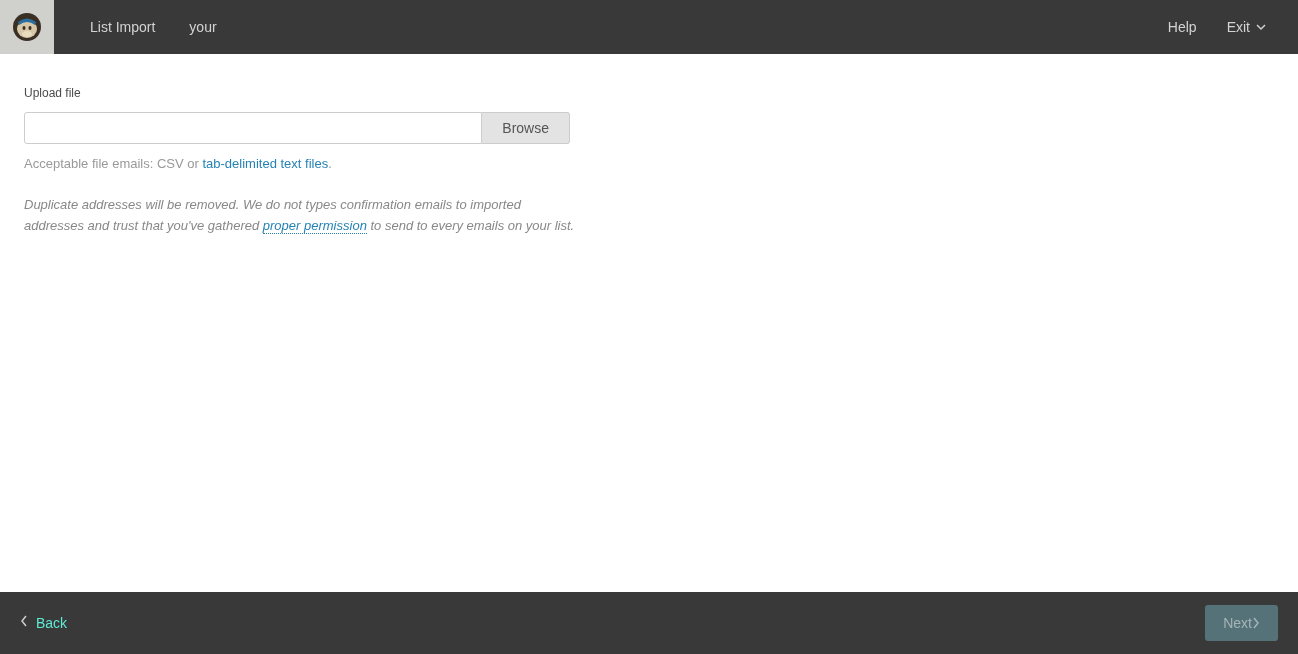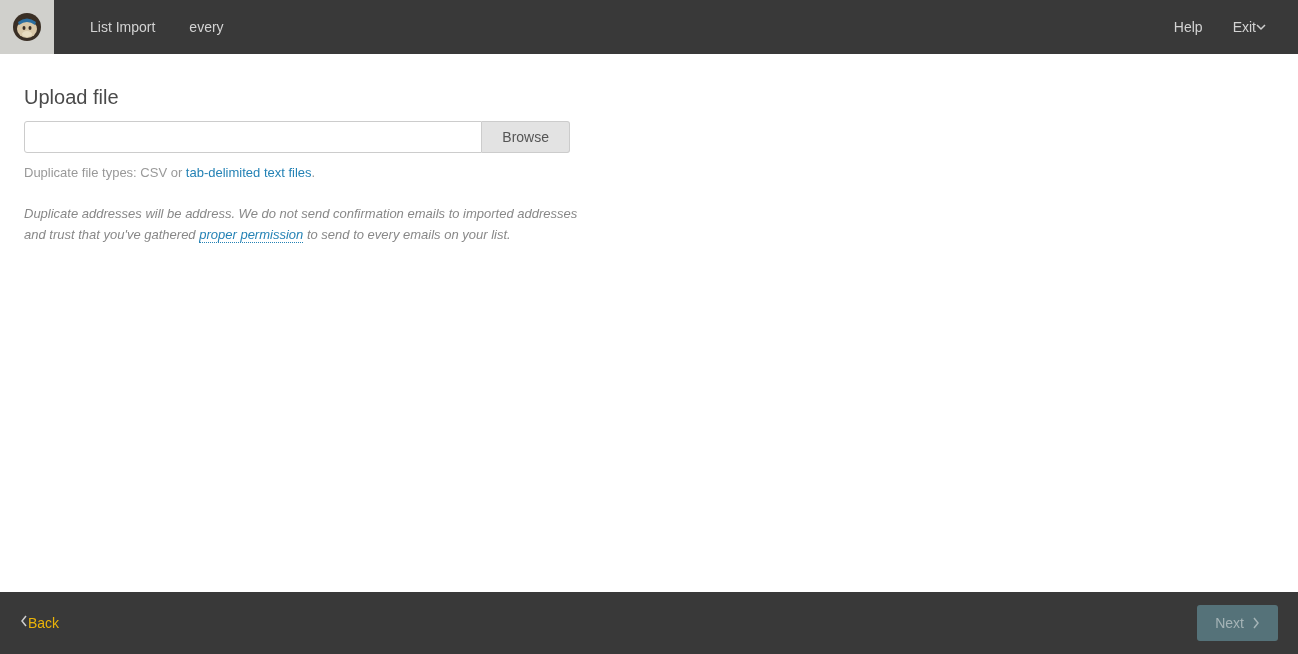--- a/index.html
+++ b/index.html
@@ -54,40 +54,40 @@
       padding-right: 32px;
     }
     .nav-link {
       color: #d3d3d3;
       font-size: 14px;
       cursor: pointer;
     }
     .exit-btn {
       display: flex;
       align-items: center;
-      gap: 0;
+      gap: 6px;
       color: #d3d3d3;
       font-size: 14px;
       cursor: pointer;
     }
     .chevron-down {
       width: 10px;
       height: 10px;
     }
     .main-content {
       padding: 32px 24px 24px 24px;
     }
     .page-title {
       font-size: 28px;
       font-weight: 600;
       color: #3b3b3b;
       margin-bottom: 38px;
     }
     .upload-label {
-      font-size: 20px;
+      font-size: 12px;
       font-weight: 500;
       color: #4a4a4a;
       margin-bottom: 12px;
     }
     .file-input-group {
       display: flex;
       width: 546px;
       margin-bottom: 12px;
     }
     .file-input {
@@ -142,32 +142,32 @@
       height: 62px;
       background: #393939;
       display: flex;
       align-items: center;
       justify-content: space-between;
       padding: 0 20px;
     }
     .back-btn {
       display: flex;
       align-items: flex-start;
-      color: #eab308;
+      gap: 8px;
+      color: #5eead4;
       font-size: 14px;
       cursor: pointer;
     }
     .chevron-left {
       width: 8px;
       height: 12px;
     }
     .next-btn {
       display: flex;
       align-items: center;
-      gap: 8px;
       background: #5a7d85;
       color: #b8c9cc;
       font-size: 14px;
       padding: 10px 18px;
       border-radius: 3px;
       cursor: pointer;
       opacity: 0.85;
     }
     .chevron-right {
       width: 8px;
@@ -183,44 +183,44 @@
       <circle cx="32" cy="32" r="28" fill="#3a2f25"></circle>
       <ellipse cx="32" cy="36" rx="20" ry="18" fill="#d9c8a8"></ellipse>
       <ellipse cx="26" cy="34" rx="3" ry="4" fill="#3a2f25"></ellipse>
       <ellipse cx="38" cy="34" rx="3" ry="4" fill="#3a2f25"></ellipse>
       <path d="M14 22 Q32 8 50 22 L48 28 Q32 16 16 28 Z" fill="#2b6ea0"></path>
       <ellipse cx="32" cy="46" rx="10" ry="6" fill="#e8dcc0"></ellipse>
     </svg>
   </div>
   <div class="nav-left">
     <span class="nav-item">List Import</span>
-    <span class="nav-item">every</span>
+    <span class="nav-item">your</span>
   </div>
   <div class="nav-right">
     <span class="nav-link">Help</span>
     <div class="exit-btn">
       <span>Exit</span>
       <svg class="chevron-down" viewBox="0 0 10 6">
         <path d="M1 1 L5 5 L9 1" stroke="#cfcfcf" stroke-width="1.5" fill="none"></path>
       </svg>
     </div>
   </div>
 </div>
 
 <div class="main-content">
   <div class="upload-label">Upload file</div>
   <div class="file-input-group">
     <input type="text" class="file-input" readonly="" value="" style="">
     <button class="browse-btn">Browse</button>
   </div>
   <div class="help-text">
-    <span>Duplicate file types: CSV or </span><span class="help-link">tab-delimited text files</span><span>.</span>
+    <span>Acceptable file emails: CSV or </span><span class="help-link">tab-delimited text files</span><span>.</span>
   </div>
   <div class="disclaimer">
-    <span>Duplicate addresses will be address. We do not send confirmation emails to imported addresses and trust that you've gathered </span><a class="disclaimer-link">proper permission</a><span> to send to every emails on your list.</span>
+    <span>Duplicate addresses will be removed. We do not types confirmation emails to imported addresses and trust that you've gathered </span><a class="disclaimer-link">proper permission</a><span> to send to every emails on your list.</span>
   </div>
 </div>
 
 <div class="bottom-bar">
   <div class="back-btn">
     <svg class="chevron-left" viewBox="0 0 8 12">
       <path d="M6 1 L2 6 L6 11" stroke="#cfcfcf" stroke-width="1.5" fill="none"></path>
     </svg>
     <span>Back</span>
   </div>

